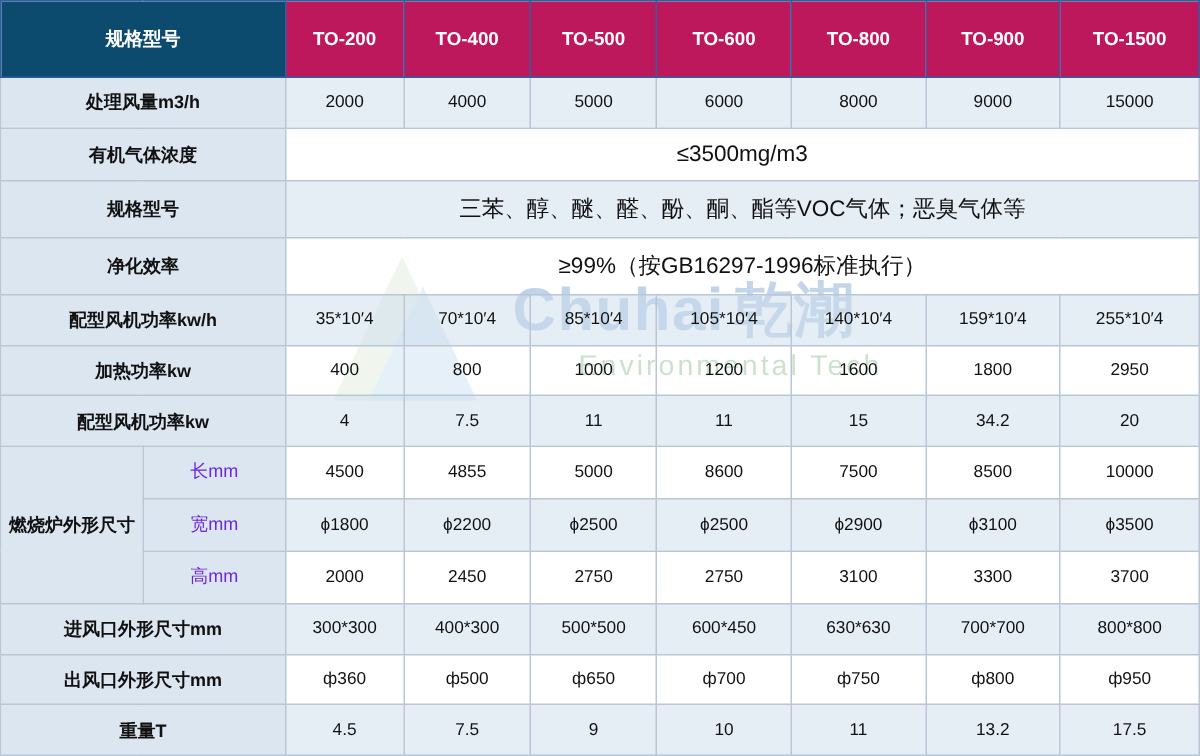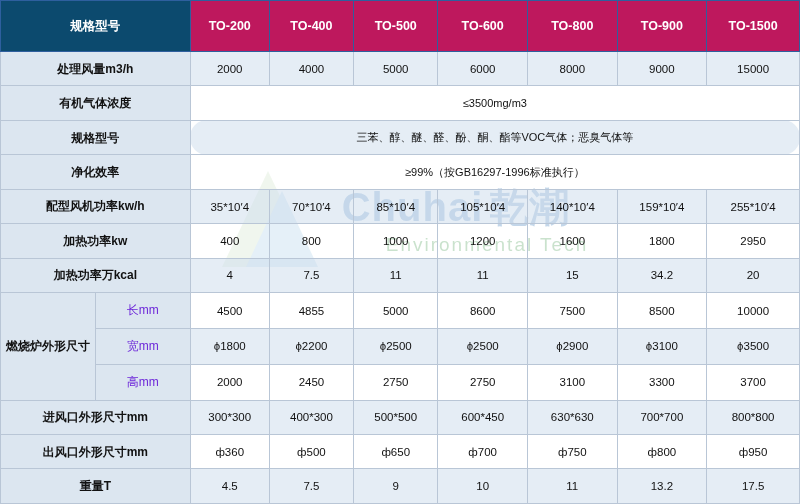--- a/index.html
+++ b/index.html
@@ -127,22 +127,21 @@
   td.data {
     background: rgba(255,255,255,0.0);
   }
   tr.tint td.data, tr.tint td.wide {
     background: rgba(219,230,241,0.72);
   }
   tr.plain td.data, tr.plain td.wide {
     background: rgba(255,255,255,0.45);
   }
   td.wide {
-    font-size: 11px;
-    border-radius: 17px;
+    font-size: 15px;
   }
 </style>
 </head>
 <body>
 
 <div id="spec-table-wrap">
 
   <div class="watermark">
     <div class="wm-inner">
       <div class="wm-mark">
@@ -224,21 +223,21 @@
         <td class="data">400</td>
         <td class="data">800</td>
         <td class="data">1000</td>
         <td class="data">1200</td>
         <td class="data">1600</td>
         <td class="data">1800</td>
         <td class="data">2950</td>
       </tr>
 
       <tr class="tint">
-        <td class="label" colspan="2">加热功率万kcal</td>
+        <td class="label" colspan="2">配型风机功率kw</td>
         <td class="data">4</td>
         <td class="data">7.5</td>
         <td class="data">11</td>
         <td class="data">11</td>
         <td class="data">15</td>
         <td class="data">34.2</td>
         <td class="data">20</td>
       </tr>
 
       <tr class="plain">

